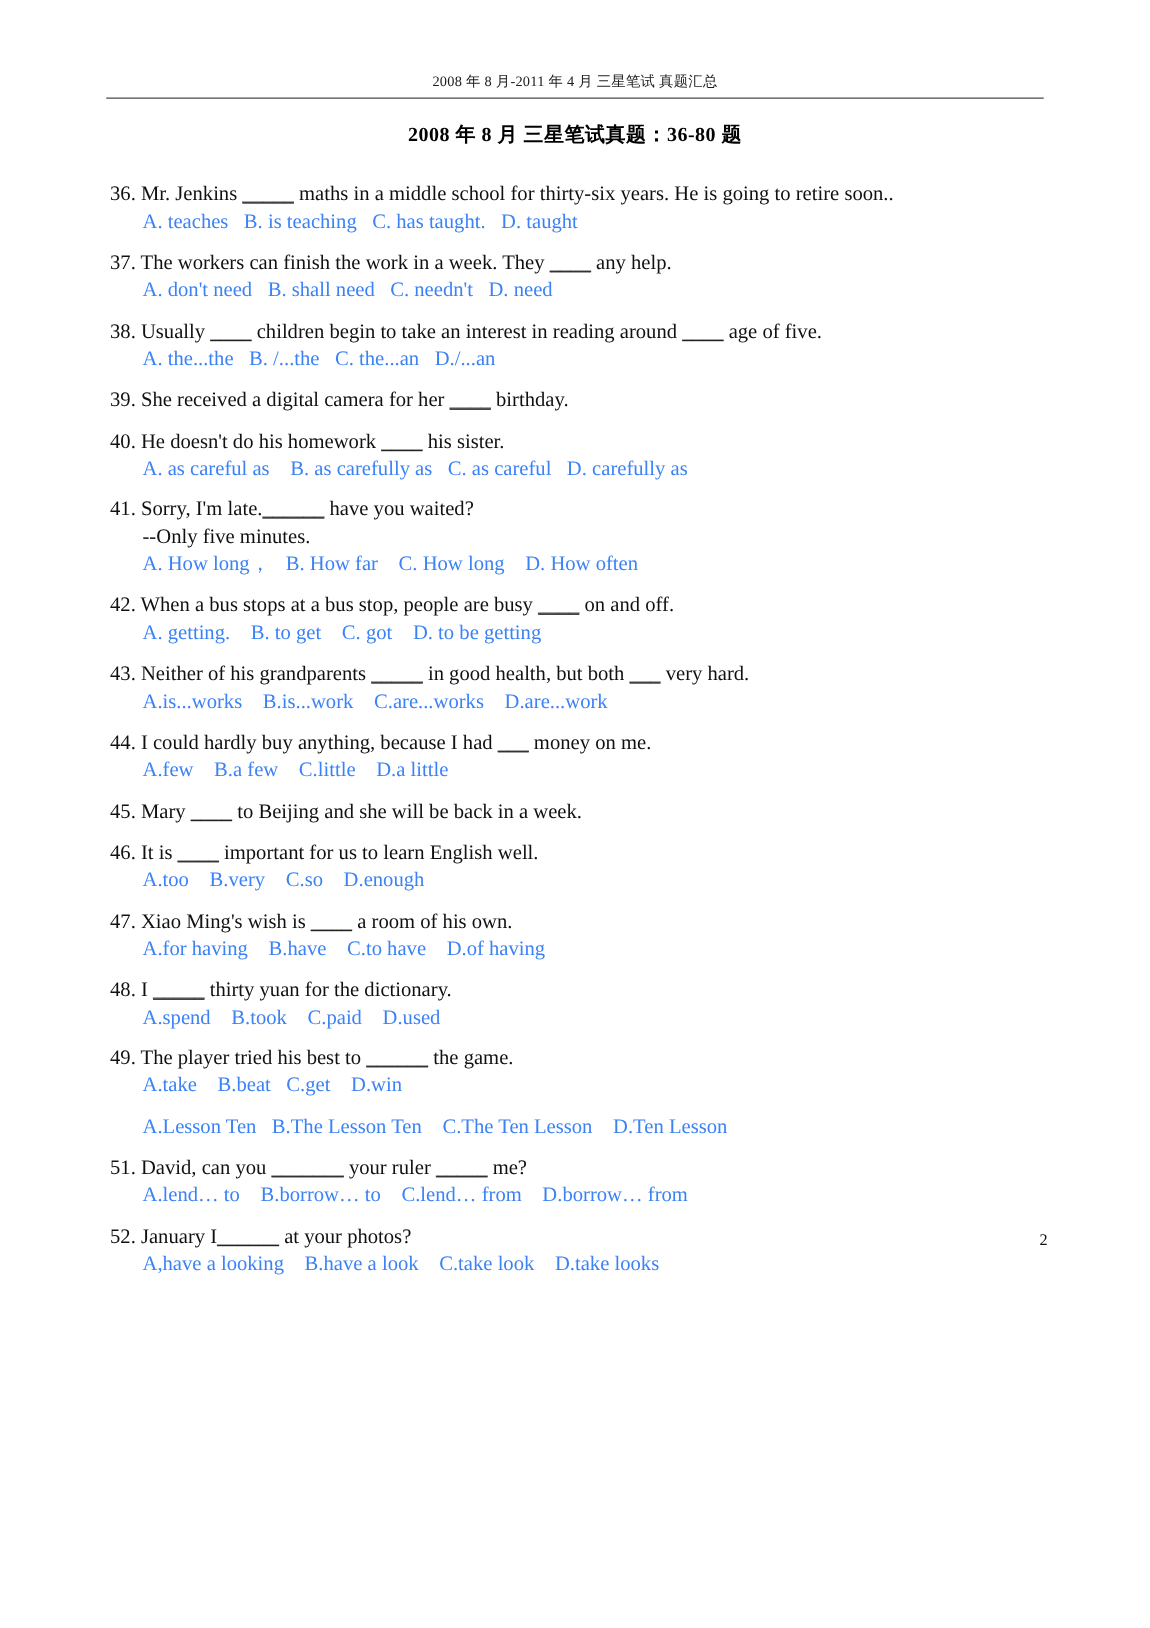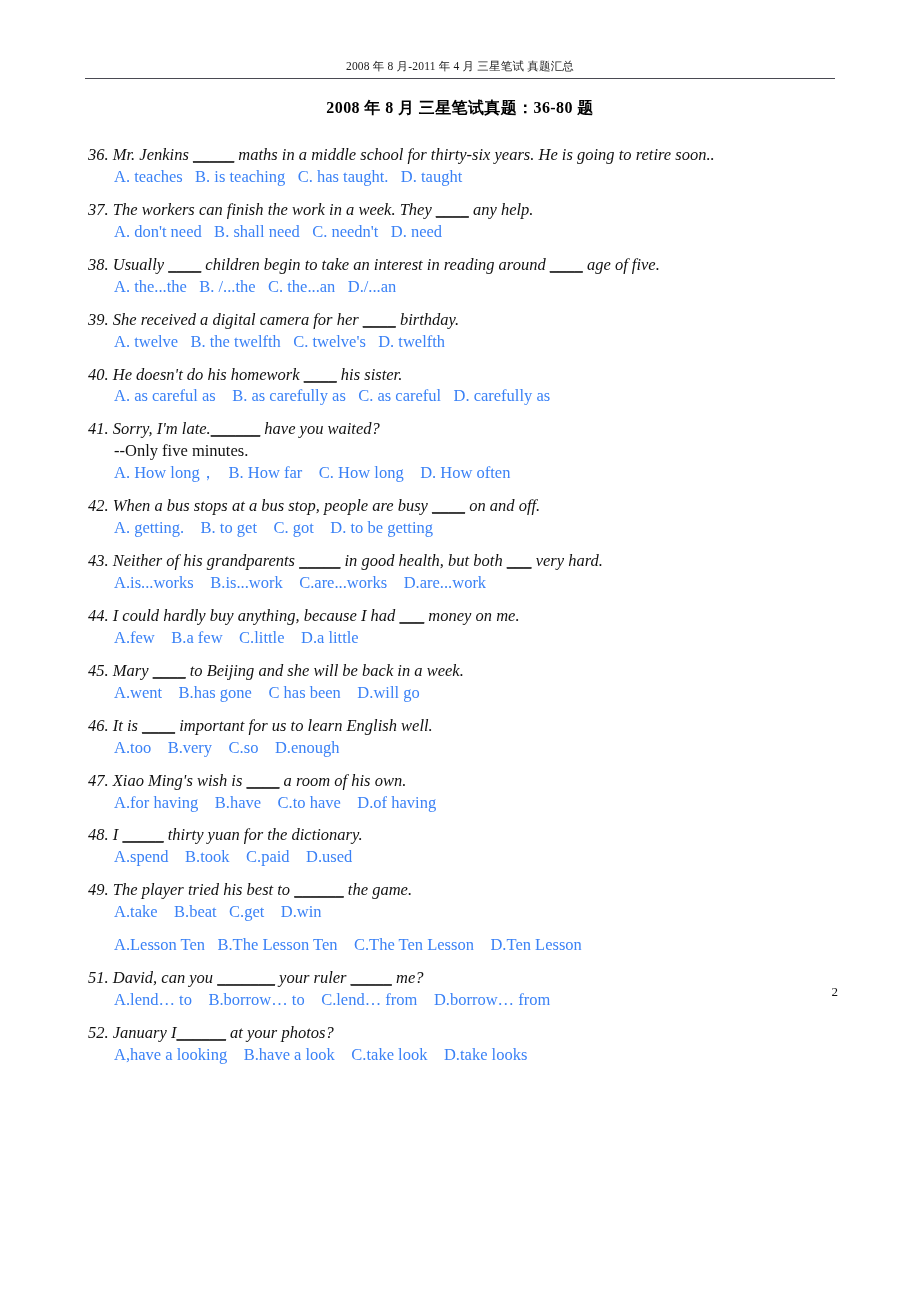--- a/index.html
+++ b/index.html
@@ -68,21 +68,20 @@
     margin-bottom: 11px;
   }
   .qline {
     font-size: 16.5px;
     line-height: 1.33;
     white-space: pre-wrap;
     color: #111;
   }
   .qstem {
     text-indent: 0;
-    font-style: italic;
   }
   .qsub {
     padding-left: 26px;
   }
   .qopts {
     padding-left: 26px;
     font-size: 16.5px;
     line-height: 1.33;
     white-space: pre-wrap;
     color: #3b82f6;
@@ -123,21 +122,20 @@
       <div class="qblock">
         <div class="qline qstem"><span>37. The workers can finish the work in a week. They </span><span class="blank">____</span><span> any help.</span></div>
         <div class="qopts">A. don't need   B. shall need   C. needn't   D. need</div>
       </div>
       <div class="qblock">
         <div class="qline qstem"><span>38. Usually </span><span class="blank">____</span><span> children begin to take an interest in reading around </span><span class="blank">____</span><span> age of five.</span></div>
         <div class="qopts">A. the...the   B. /...the   C. the...an   D./...an</div>
       </div>
       <div class="qblock">
         <div class="qline qstem"><span>39. She received a digital camera for her </span><span class="blank">____</span><span> birthday.</span></div>
-        <div class="qopts">A. twelve   B. the twelfth   C. twelve's   D. twelfth</div>
       </div>
       <div class="qblock">
         <div class="qline qstem"><span>40. He doesn't do his homework </span><span class="blank">____</span><span> his sister.</span></div>
         <div class="qopts">A. as careful as    B. as carefully as   C. as careful   D. carefully as</div>
       </div>
       <div class="qblock">
         <div class="qline qstem"><span>41. Sorry, I'm late.</span><span class="blank">______</span><span> have you waited?</span></div>
         <div class="qline qsub">--Only five minutes.</div>
         <div class="qopts">A. How long，   B. How far    C. How long    D. How often</div>
       </div>
@@ -148,21 +146,20 @@
       <div class="qblock">
         <div class="qline qstem"><span>43. Neither of his grandparents </span><span class="blank">_____</span><span> in good health, but both </span><span class="blank">___</span><span> very hard.</span></div>
         <div class="qopts">A.is...works    B.is...work    C.are...works    D.are...work</div>
       </div>
       <div class="qblock">
         <div class="qline qstem"><span>44. I could hardly buy anything, because I had </span><span class="blank">___</span><span> money on me.</span></div>
         <div class="qopts">A.few    B.a few    C.little    D.a little</div>
       </div>
       <div class="qblock">
         <div class="qline qstem"><span>45. Mary </span><span class="blank">____</span><span> to Beijing and she will be back in a week.</span></div>
-        <div class="qopts">A.went    B.has gone    C has been    D.will go</div>
       </div>
       <div class="qblock">
         <div class="qline qstem"><span>46. It is </span><span class="blank">____</span><span> important for us to learn English well.</span></div>
         <div class="qopts">A.too    B.very    C.so    D.enough</div>
       </div>
       <div class="qblock">
         <div class="qline qstem"><span>47. Xiao Ming's wish is </span><span class="blank">____</span><span> a room of his own.</span></div>
         <div class="qopts">A.for having    B.have    C.to have    D.of having</div>
       </div>
       <div class="qblock">

